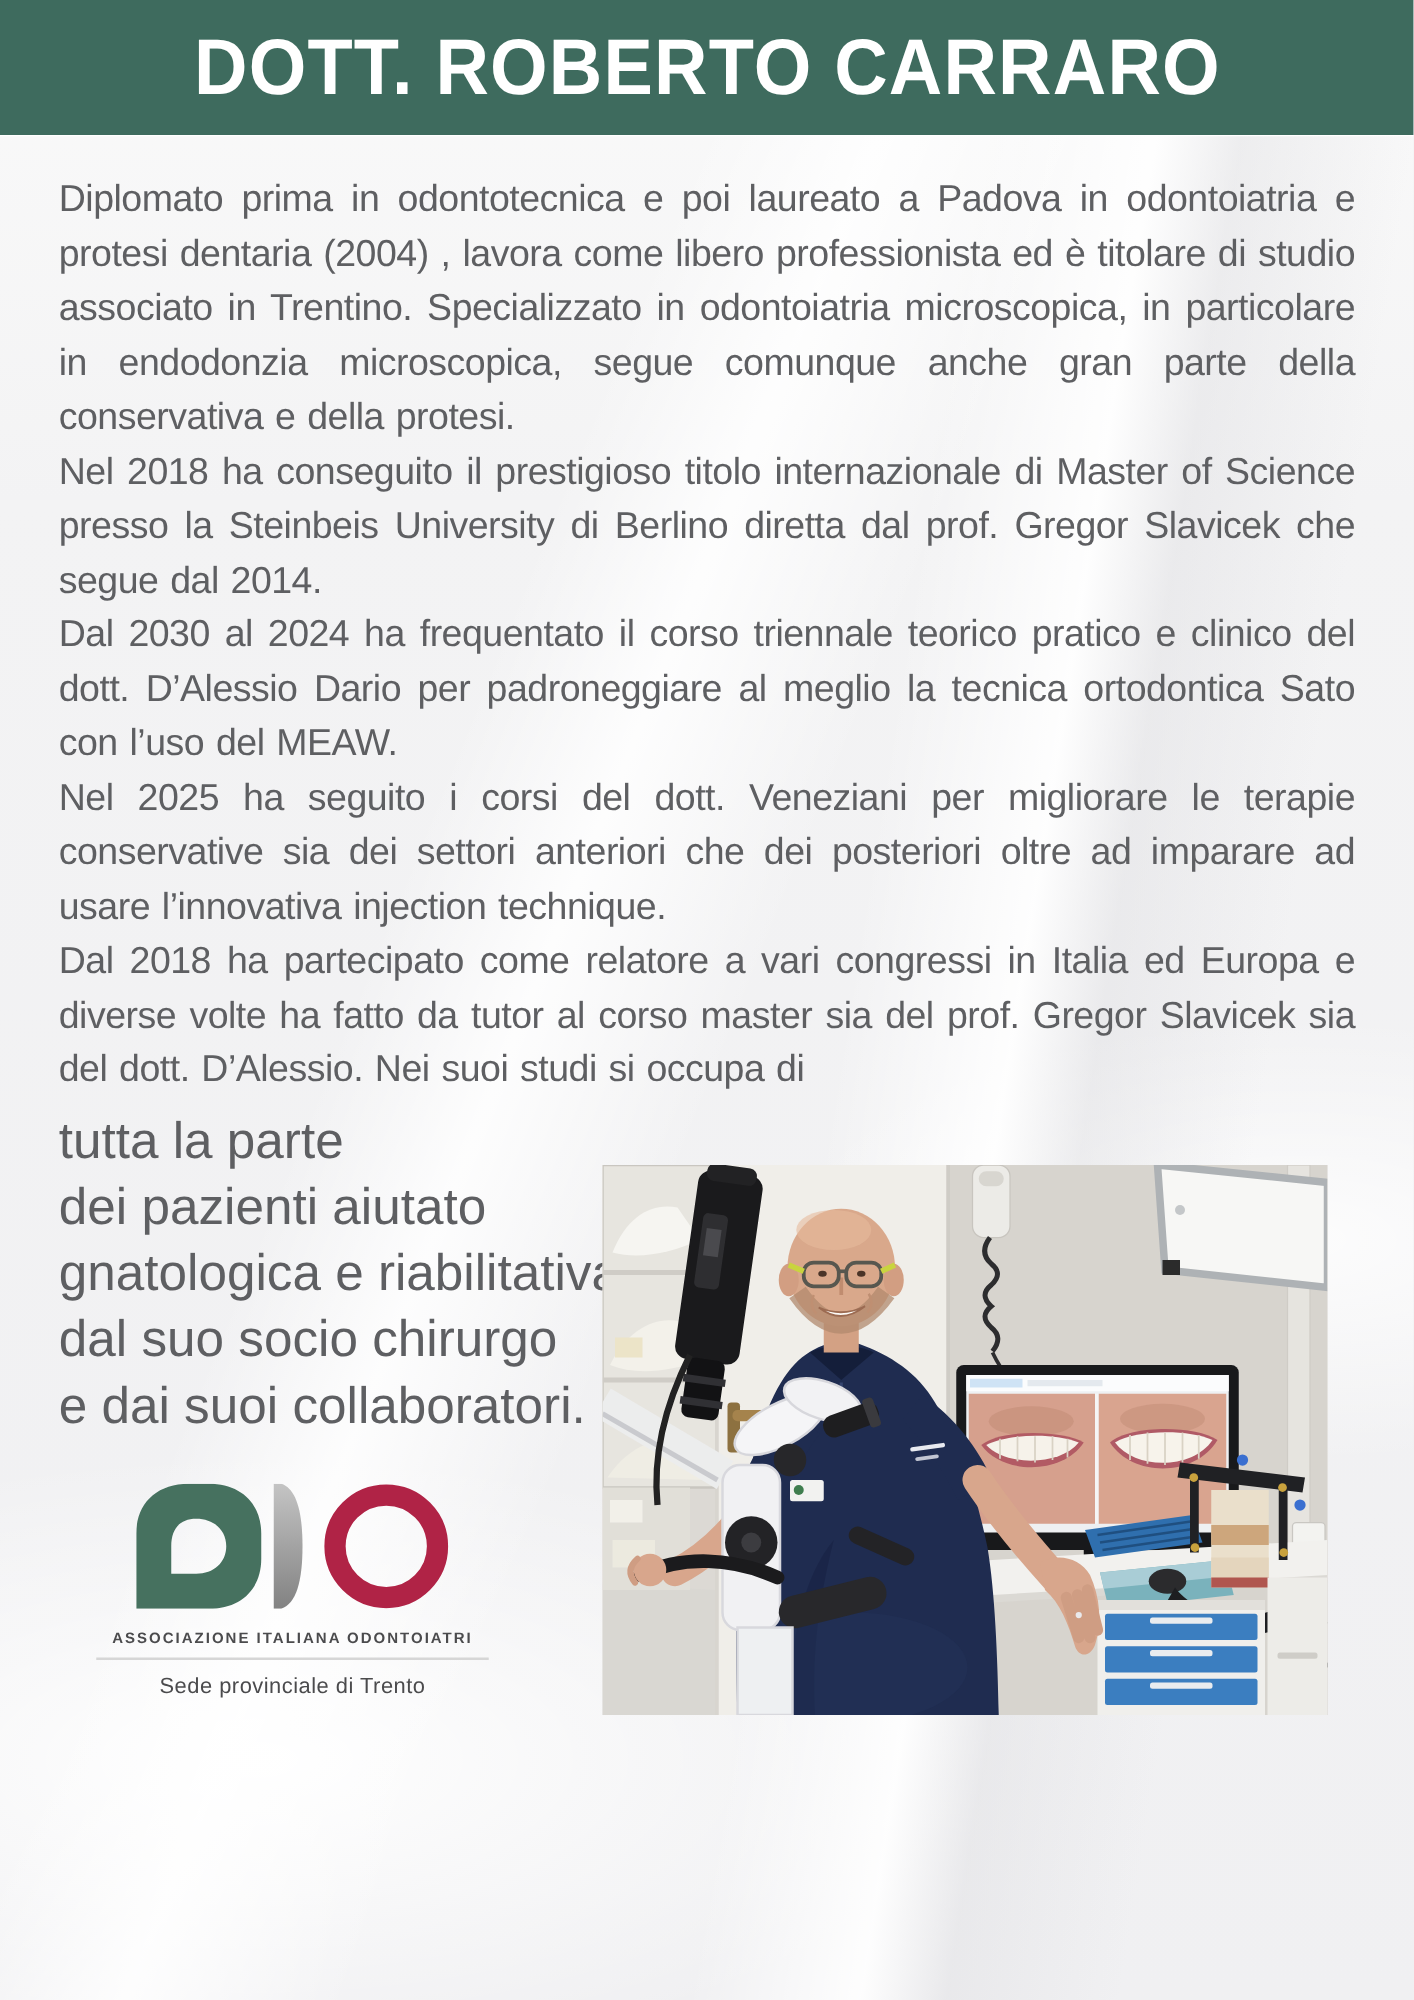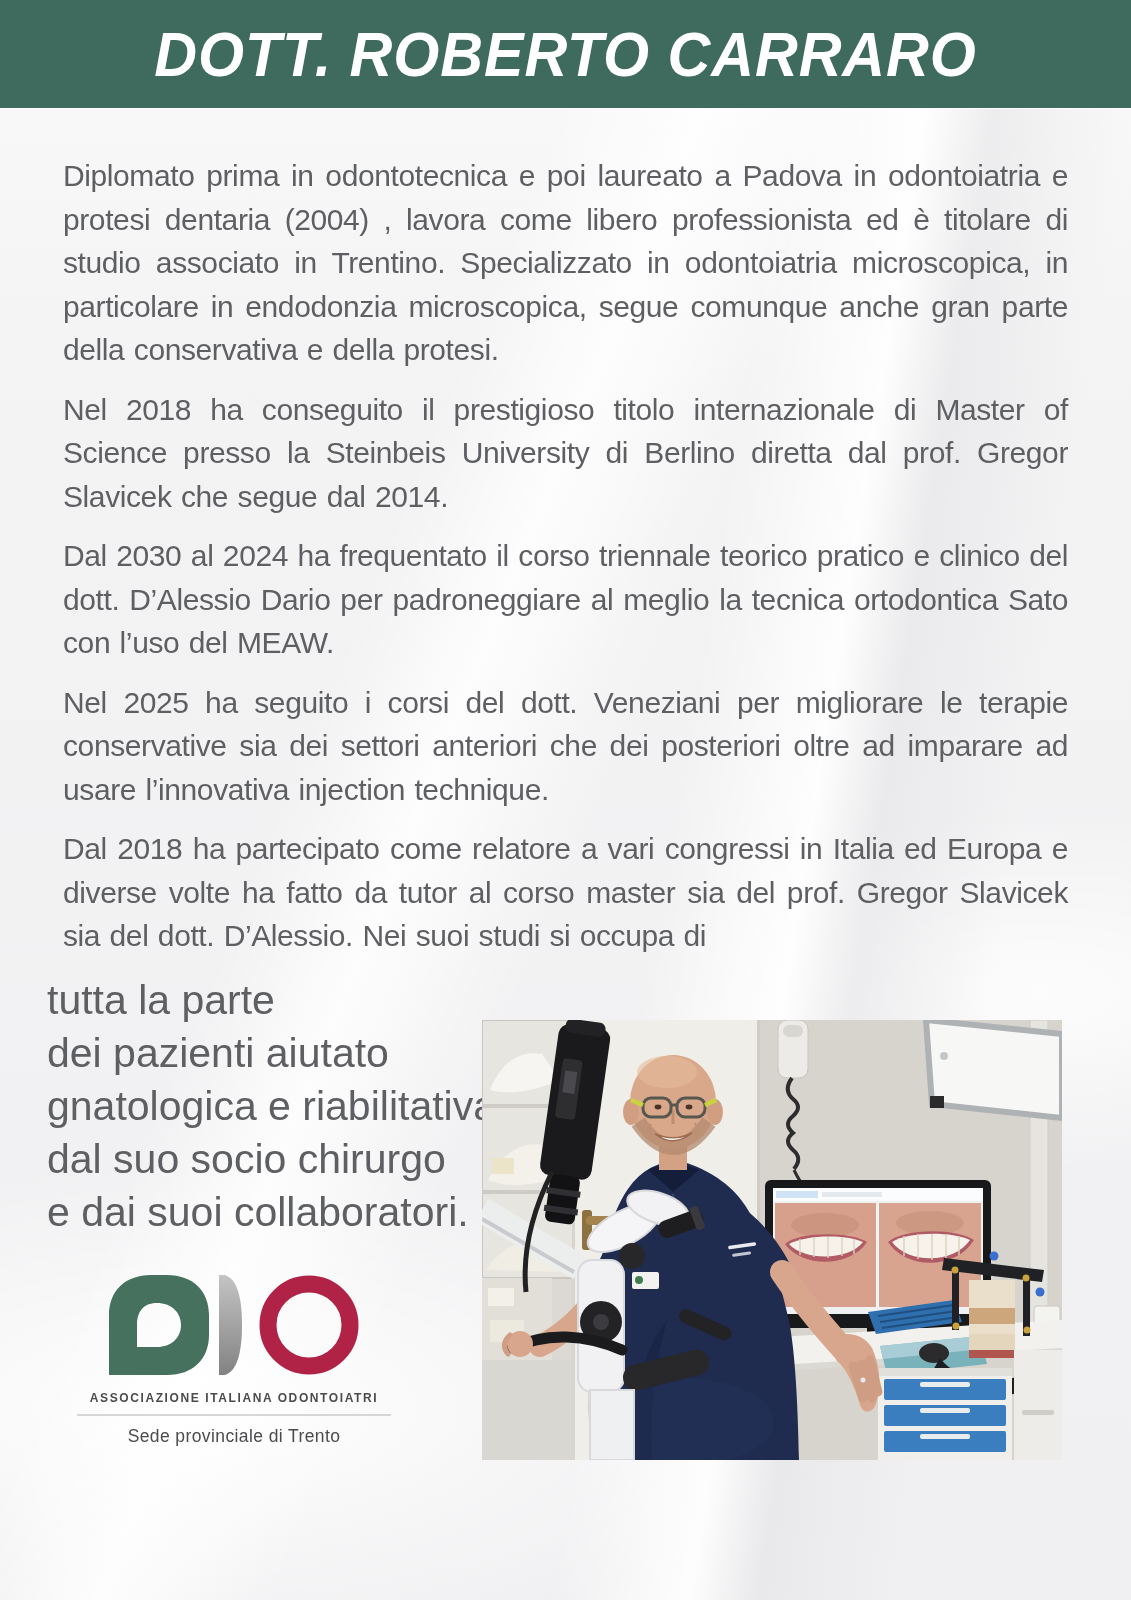--- a/index.html
+++ b/index.html
@@ -18,29 +18,28 @@
     background:
       linear-gradient(112deg, rgba(255,255,255,0) 34%, rgba(255,255,255,.85) 42%, rgba(255,255,255,0) 52%),
       linear-gradient(99deg, rgba(255,255,255,0) 58%, rgba(255,255,255,.9) 68%, rgba(224,224,227,.45) 73%, rgba(255,255,255,0) 83%),
       radial-gradient(900px 380px at 18% 88%, rgba(255,255,255,.95), rgba(255,255,255,0) 65%),
       radial-gradient(700px 300px at 92% 62%, rgba(255,255,255,.8), rgba(255,255,255,0) 60%);
   }
   .header{
     position:relative;z-index:2;height:108px;background:#3e6b5e;
     display:flex;align-items:center;justify-content:center;
     box-shadow:0 1px 0 #ffffff;
-    font-style:italic;
   }
   .header h1{
     margin:0;color:#ffffff;font-size:63px;font-weight:bold;letter-spacing:1px;
     transform:scaleX(.94);transform-origin:center;white-space:nowrap;
   }
   .content{position:relative;z-index:1;padding:30px 47px 0 47px;}
   .bio p{
-    margin:16px;color:#5e5f62;font-size:30px;line-height:43.5px;
+    margin:0;color:#5e5f62;font-size:30px;line-height:43.5px;
     text-align:justify;letter-spacing:-0.4px;word-spacing:1.5px;
   }
   .bottom{display:flex;align-items:flex-start;margin-top:8px;}
   .left-col{width:435px;flex:0 0 435px;}
   .wrap-lines div{
     color:#5e5f62;font-size:41px;line-height:53px;letter-spacing:0;
     white-space:nowrap;
   }
   .logo-block{margin:36px 0 0 42px;width:290px;text-align:center;}
   .logo-marks{display:flex;align-items:flex-end;justify-content:center;height:100px;margin-bottom:16px;}

